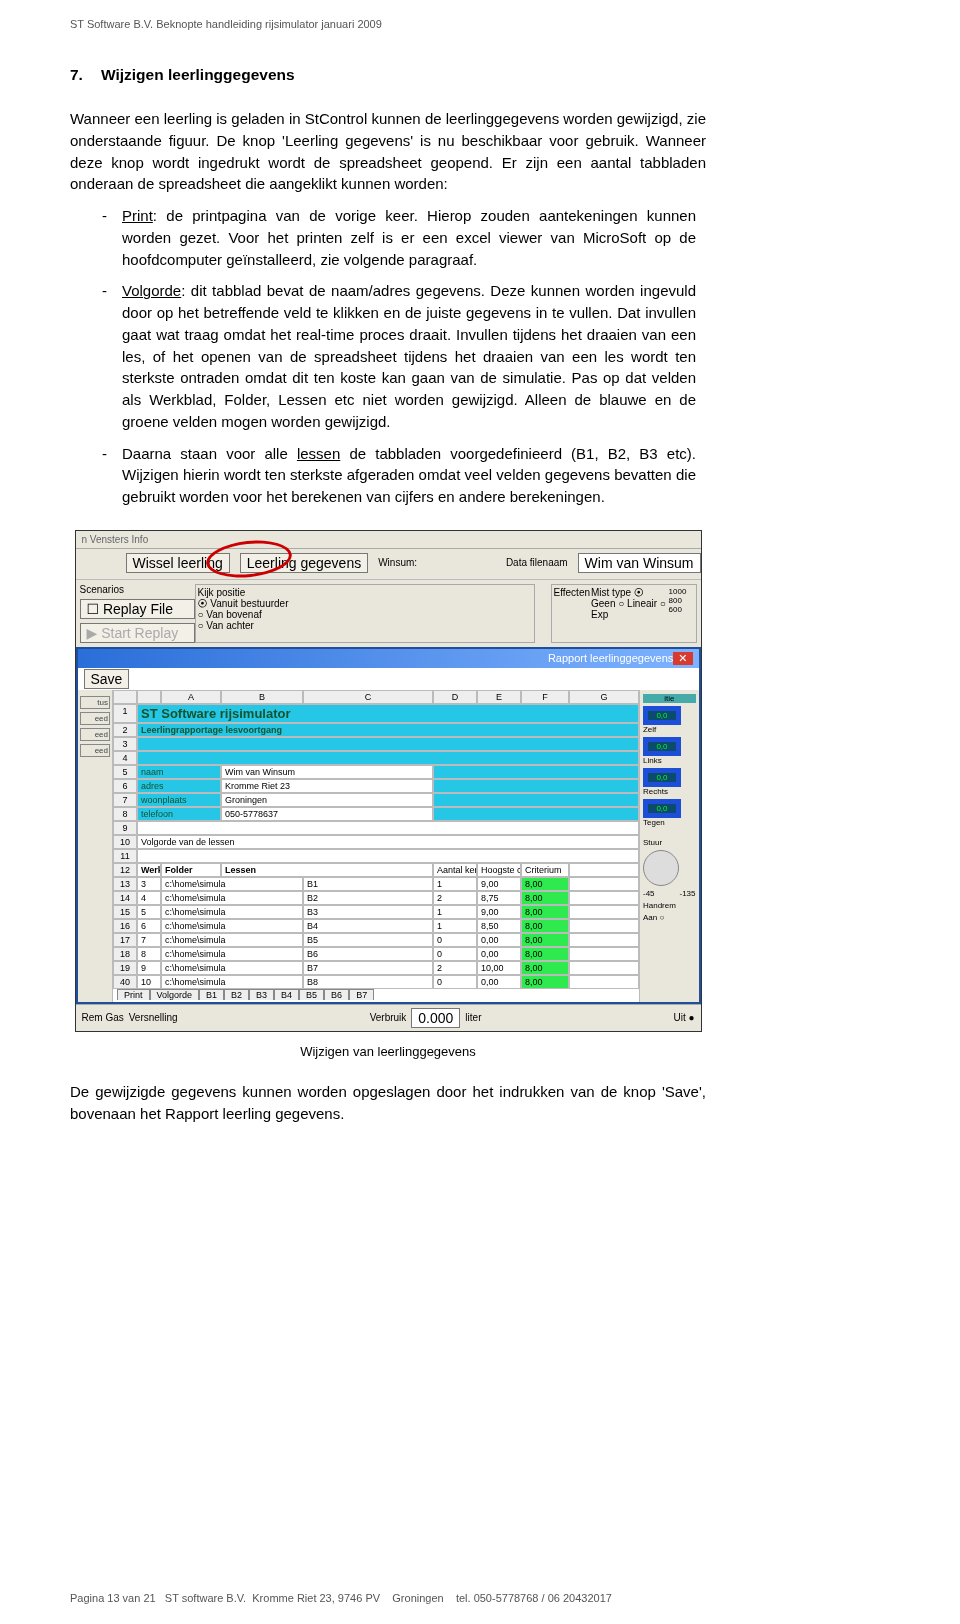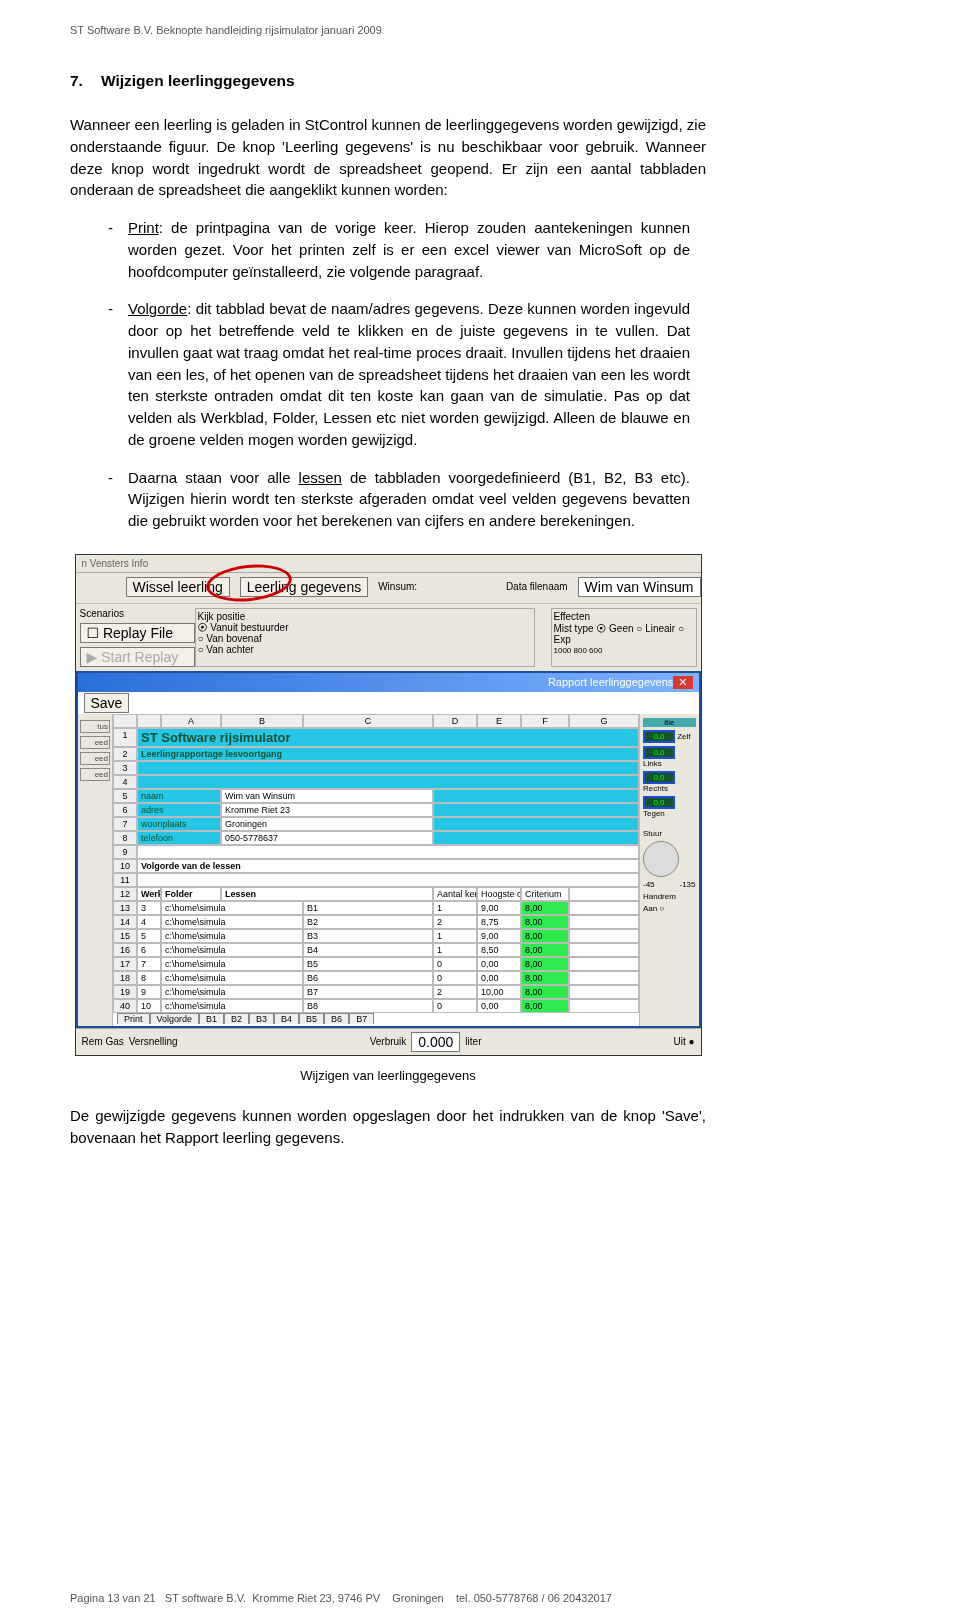--- a/index.html
+++ b/index.html
@@ -1,59 +1,59 @@
 <!DOCTYPE html>
 <html><head>
 <meta charset="utf-8">
 <style>
   body{margin:0;background:#fff;font-family:Arial,Helvetica,sans-serif;color:#000}
-  .page{width:776px;min-height:1624px;padding:24px 70px 0 70px;box-sizing:border-box;position:relative}
+  .page{width:776px;min-height:1624px;padding:18px 70px 0 70px;box-sizing:border-box;position:relative}
   .hdr{font-size:11px;color:#555}
   .sec-title{font-size:15.5px;font-weight:bold;margin:36px 0 24px 0}
   .body-text{font-size:15px;line-height:1.45;text-align:justify}
   .body-text p{margin:0 0 2px 0}
   .body-text ul{list-style-type:none;padding:0;margin:0}
-  .body-text li{position:relative;padding-left:42px;margin:16px}
+  .body-text li{position:relative;padding-left:42px;margin:10px}
   .body-text li::before{content:"-";position:absolute;left:22px}
   .u{text-decoration:underline}
   .fig{display:flex;justify-content:center;margin:22px 0 12px 0}
   .caption{text-align:center;font-size:13px;margin-top:8px}
   .footer{position:absolute;left:70px;bottom:20px;font-size:11px;color:#555}
   .gap{display:inline-block;width:18px}
   
   .mock{width:625px;border:1px solid #333;background:#e9e6dc;font-size:10px;color:#000}
   .mock .topbar{display:flex;align-items:center;gap:8px;padding:3px 6px;border-bottom:1px solid #aaa}
   .mock .toplab{color:#666}
   .mock .btn{border:1px solid #777;background:#f3f0e8;padding:1px 6px;font-size:14px}
   .mock .circle{position:absolute;width:80px;height:30px;border:3px solid #c00;border-radius:50%;top:-8px;left:130px;transform:rotate(-6deg)}
   .mock .row1{position:relative;display:flex;align-items:center;gap:10px;padding:4px 0 6px 0}
   .mock .midrow{display:flex;border-top:1px solid #bbb;padding:4px}
   .mock .left{width:115px;display:flex;flex-direction:column;gap:4px}
   .mock .right{flex:1;display:flex;gap:16px}
   .mock .box{border:1px solid #aaa;padding:2px}
   .mock .radio::before{content:"○ ";}
   .mock .radio.sel::before{content:"⦿ ";}
-  .mock .eff{display:flex;flex-direction:column;gap:1px}
+  .mock .eff{display:flex;flex-direction:row;gap:1px}
   .mock .dlg{border:2px solid #1e4f9a;background:#fff;margin:0 0 0 0}
   .mock .dlg .title{background:linear-gradient(90deg,#2a6ed8,#7fb3ff);color:#fff;padding:3px 6px;display:flex;justify-content:flex-end;font-size:11px}
   .mock .dlg .title .wbtn{background:#d83a2f;color:#fff;padding:0 5px}
   .mock .dlg .tb{padding:3px 6px}
   .mock .dlg .sheet{display:grid;grid-template-columns:24px 24px 60px 82px 130px 44px 44px 48px 70px;font-size:9px}
   .mock .dlg .sheet>div{border:1px solid #bbb;padding:1px 3px;white-space:nowrap;overflow:hidden;box-sizing:border-box}
   .mock .dlg .sheet .hd{background:#eee;text-align:center}
   .mock .dlg .cyan{background:#26c6e6;color:#14532d}
   .mock .dlg .grn{background:#2eea4e}
   .mock .dlg .big{font-weight:bold;font-size:13px}
   .mock .dlg .tabs{display:flex;gap:0;padding:0 0 2px 4px}
   .mock .dlg .tabs span{border:1px solid #888;border-bottom:none;padding:0 6px;background:#eee;font-size:9px}
   .mock .layout{display:flex}
   .mock .sidestrip{width:36px;background:#e9e6dc;border-right:1px solid #bbb;display:flex;flex-direction:column;gap:3px;padding:6px 2px;font-size:8px;color:#444}
   .mock .sidestrip .sbtn{border:1px solid #888;text-align:right;padding:1px}
   .mock .rside{width:62px;background:#e9e6dc;border-left:1px solid #bbb;display:flex;flex-direction:column;gap:3px;padding:4px 3px;font-size:8px}
-  .mock .gn{background:#14532d;color:#0f0;border:2px solid #1d4ed8;padding:0 3px;display:inline-block;width:22px;text-align:center}
+  .mock .gn{background:#0c4a6e;color:#0f0;border:5px solid #1d4ed8;padding:0 3px;display:inline-block;width:22px;text-align:center}
   .mock .footbar{display:flex;align-items:center;gap:5px;padding:3px 6px;border-top:1px solid #aaa}
 </style>
 </head>
 <body>
 <div class="page">
   <div class="hdr">ST Software B.V. Beknopte handleiding rijsimulator januari 2009</div>
 
   <div class="sec-title">
     <span>7.</span><span class="gap"></span><span>Wijzigen leerlinggegevens</span>
   </div>
@@ -147,21 +147,21 @@
                 <div class="cyan" style="grid-column:span 2">woonplaats</div>
                 <div style="grid-column:span 2">Groningen</div>
                 <div class="cyan" style="grid-column:span 4"></div>
               <div class="hd">8</div>
                 <div class="cyan" style="grid-column:span 2">telefoon</div>
                 <div style="grid-column:span 2">050-5778637</div>
                 <div class="cyan" style="grid-column:span 4"></div>
               <div class="hd">9</div>
                 <div style="grid-column:span 8"></div>
               <div class="hd">10</div>
-                <div style="grid-column:span 8;font-weight:bold">Volgorde van de lessen</div>
+                <div style="grid-column:span 8;font-weight:normal">Volgorde van de lessen</div>
               <div class="hd">11</div>
                 <div style="grid-column:span 8"></div>
               <div class="hd">12</div>
                 <div style="font-weight:bold">Werkblad</div>
                 <div style="font-weight:bold">Folder</div>
                 <div style="grid-column:span 2;font-weight:bold">Lessen</div>
                 <div>Aantal keren</div>
                 <div>Hoogste cij</div>
                 <div>Criterium</div>
                 <div></div>

